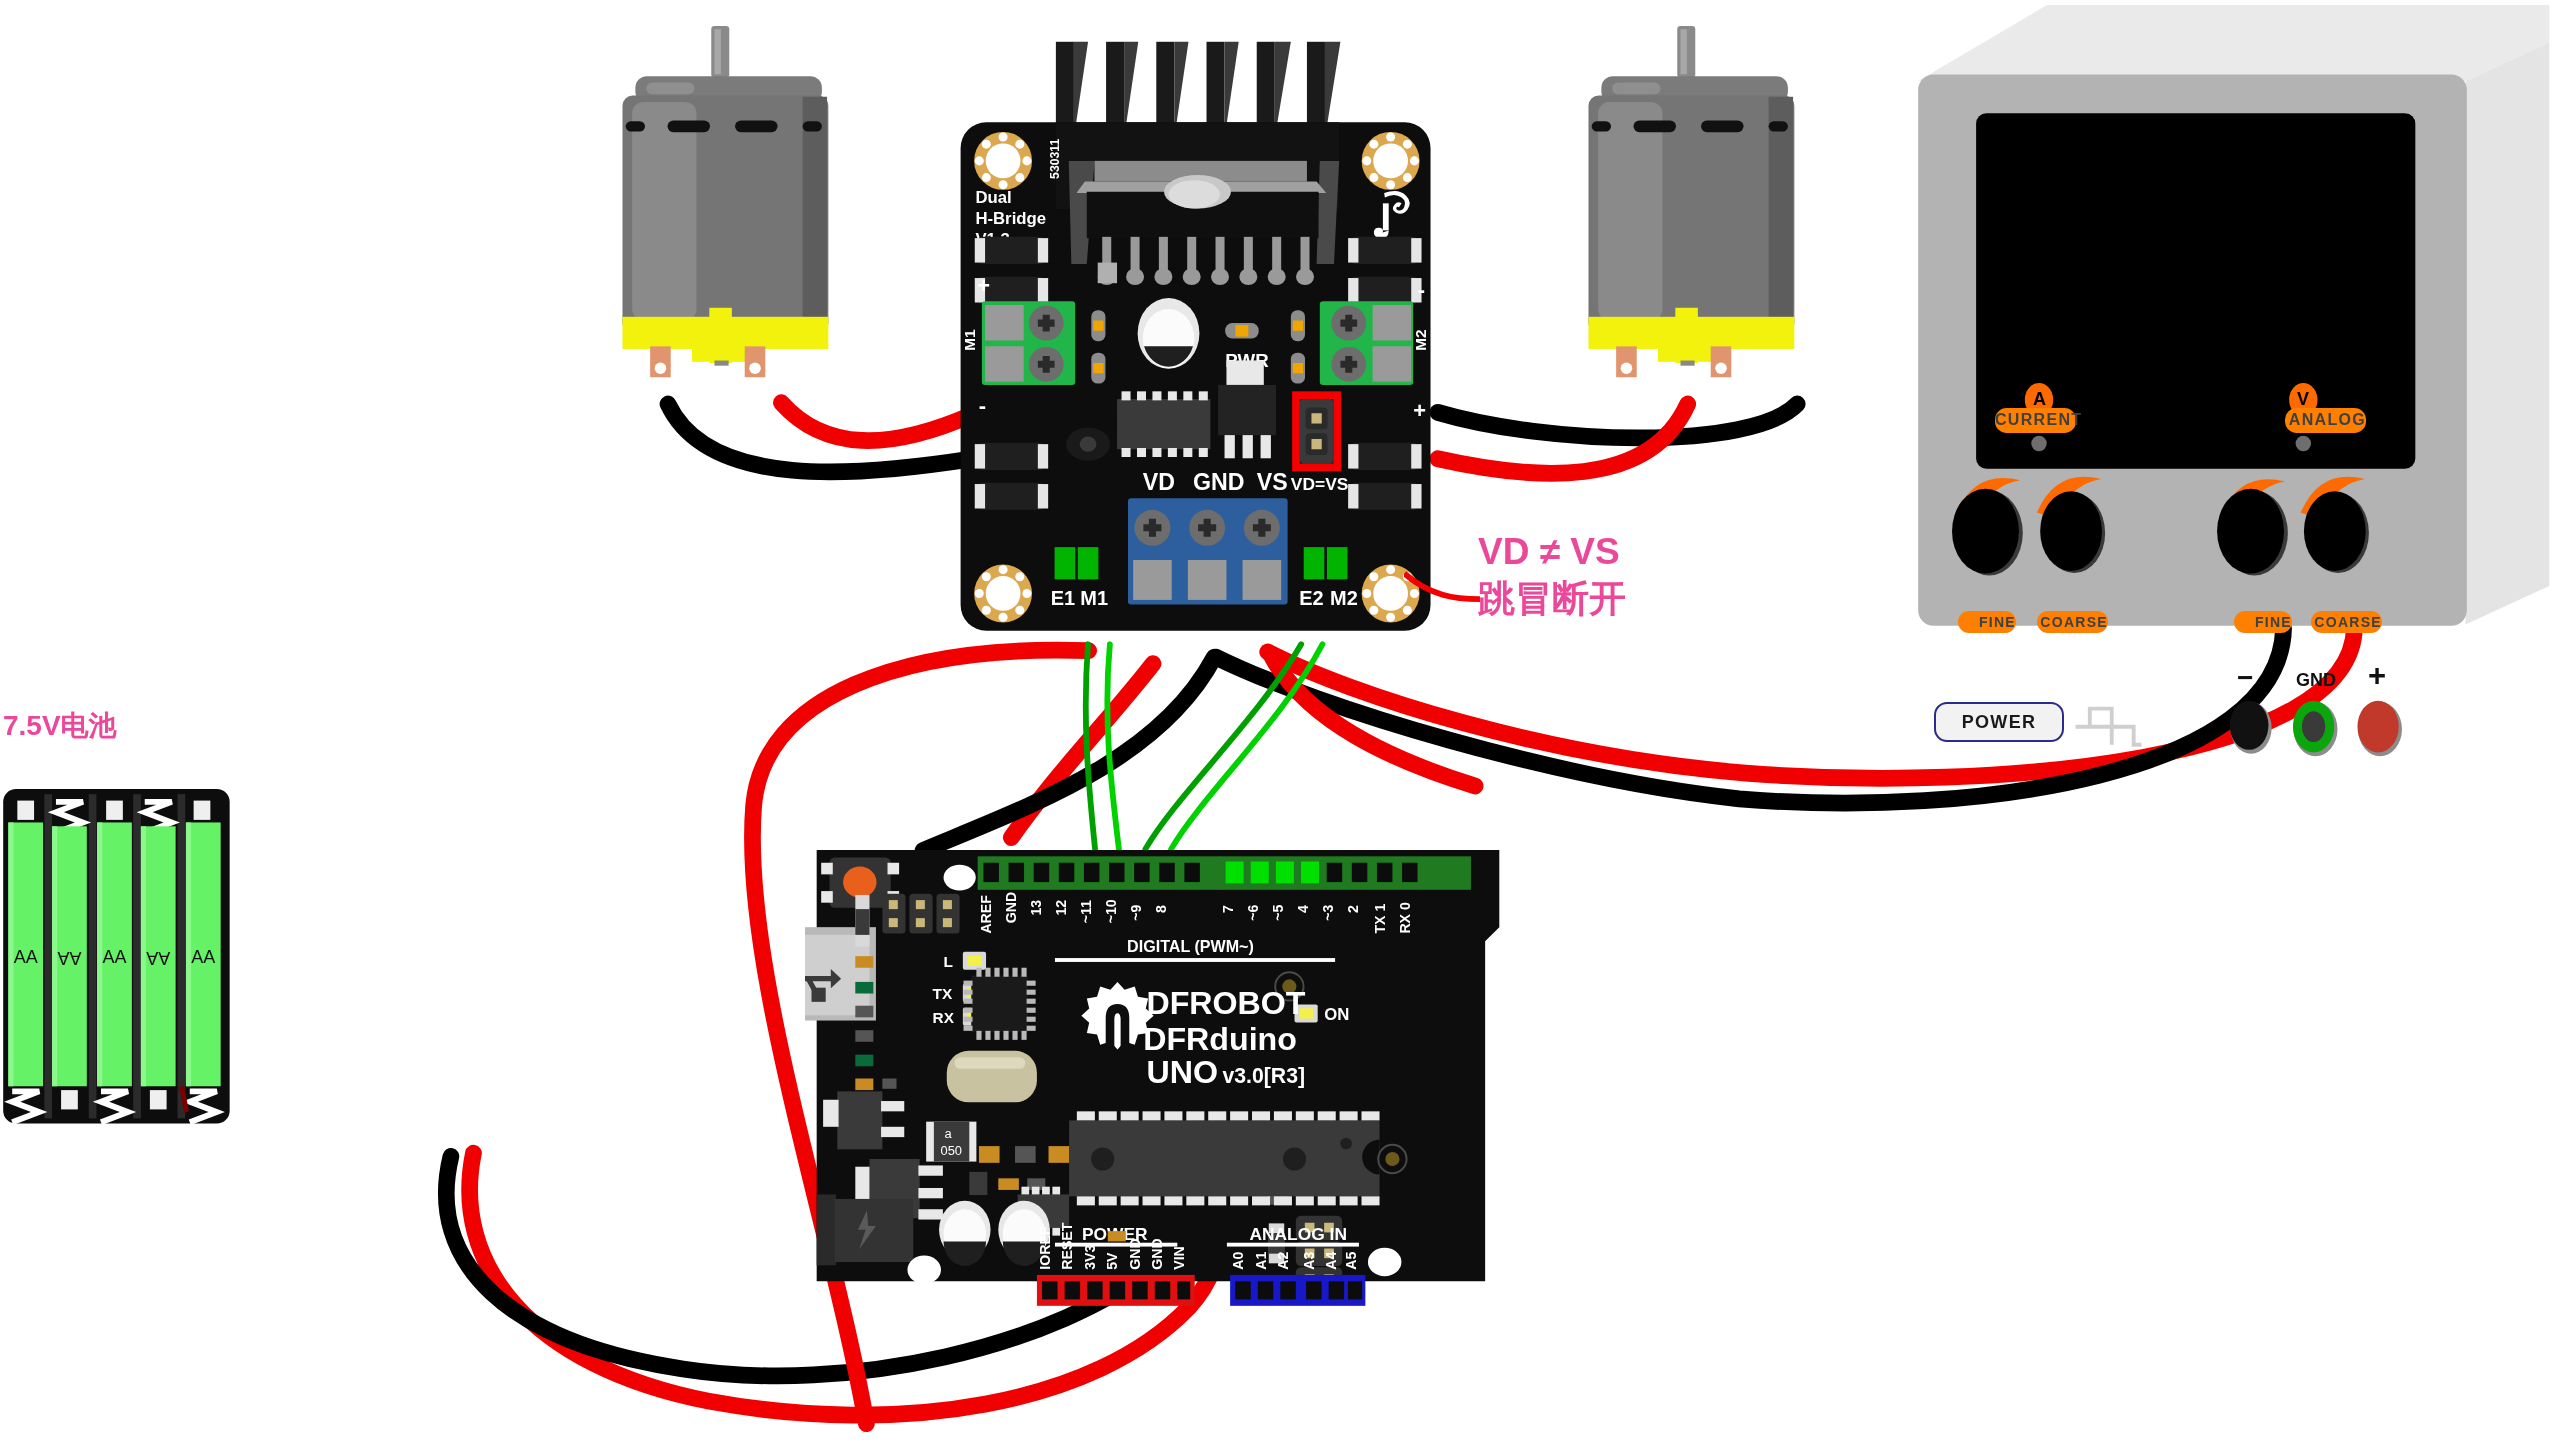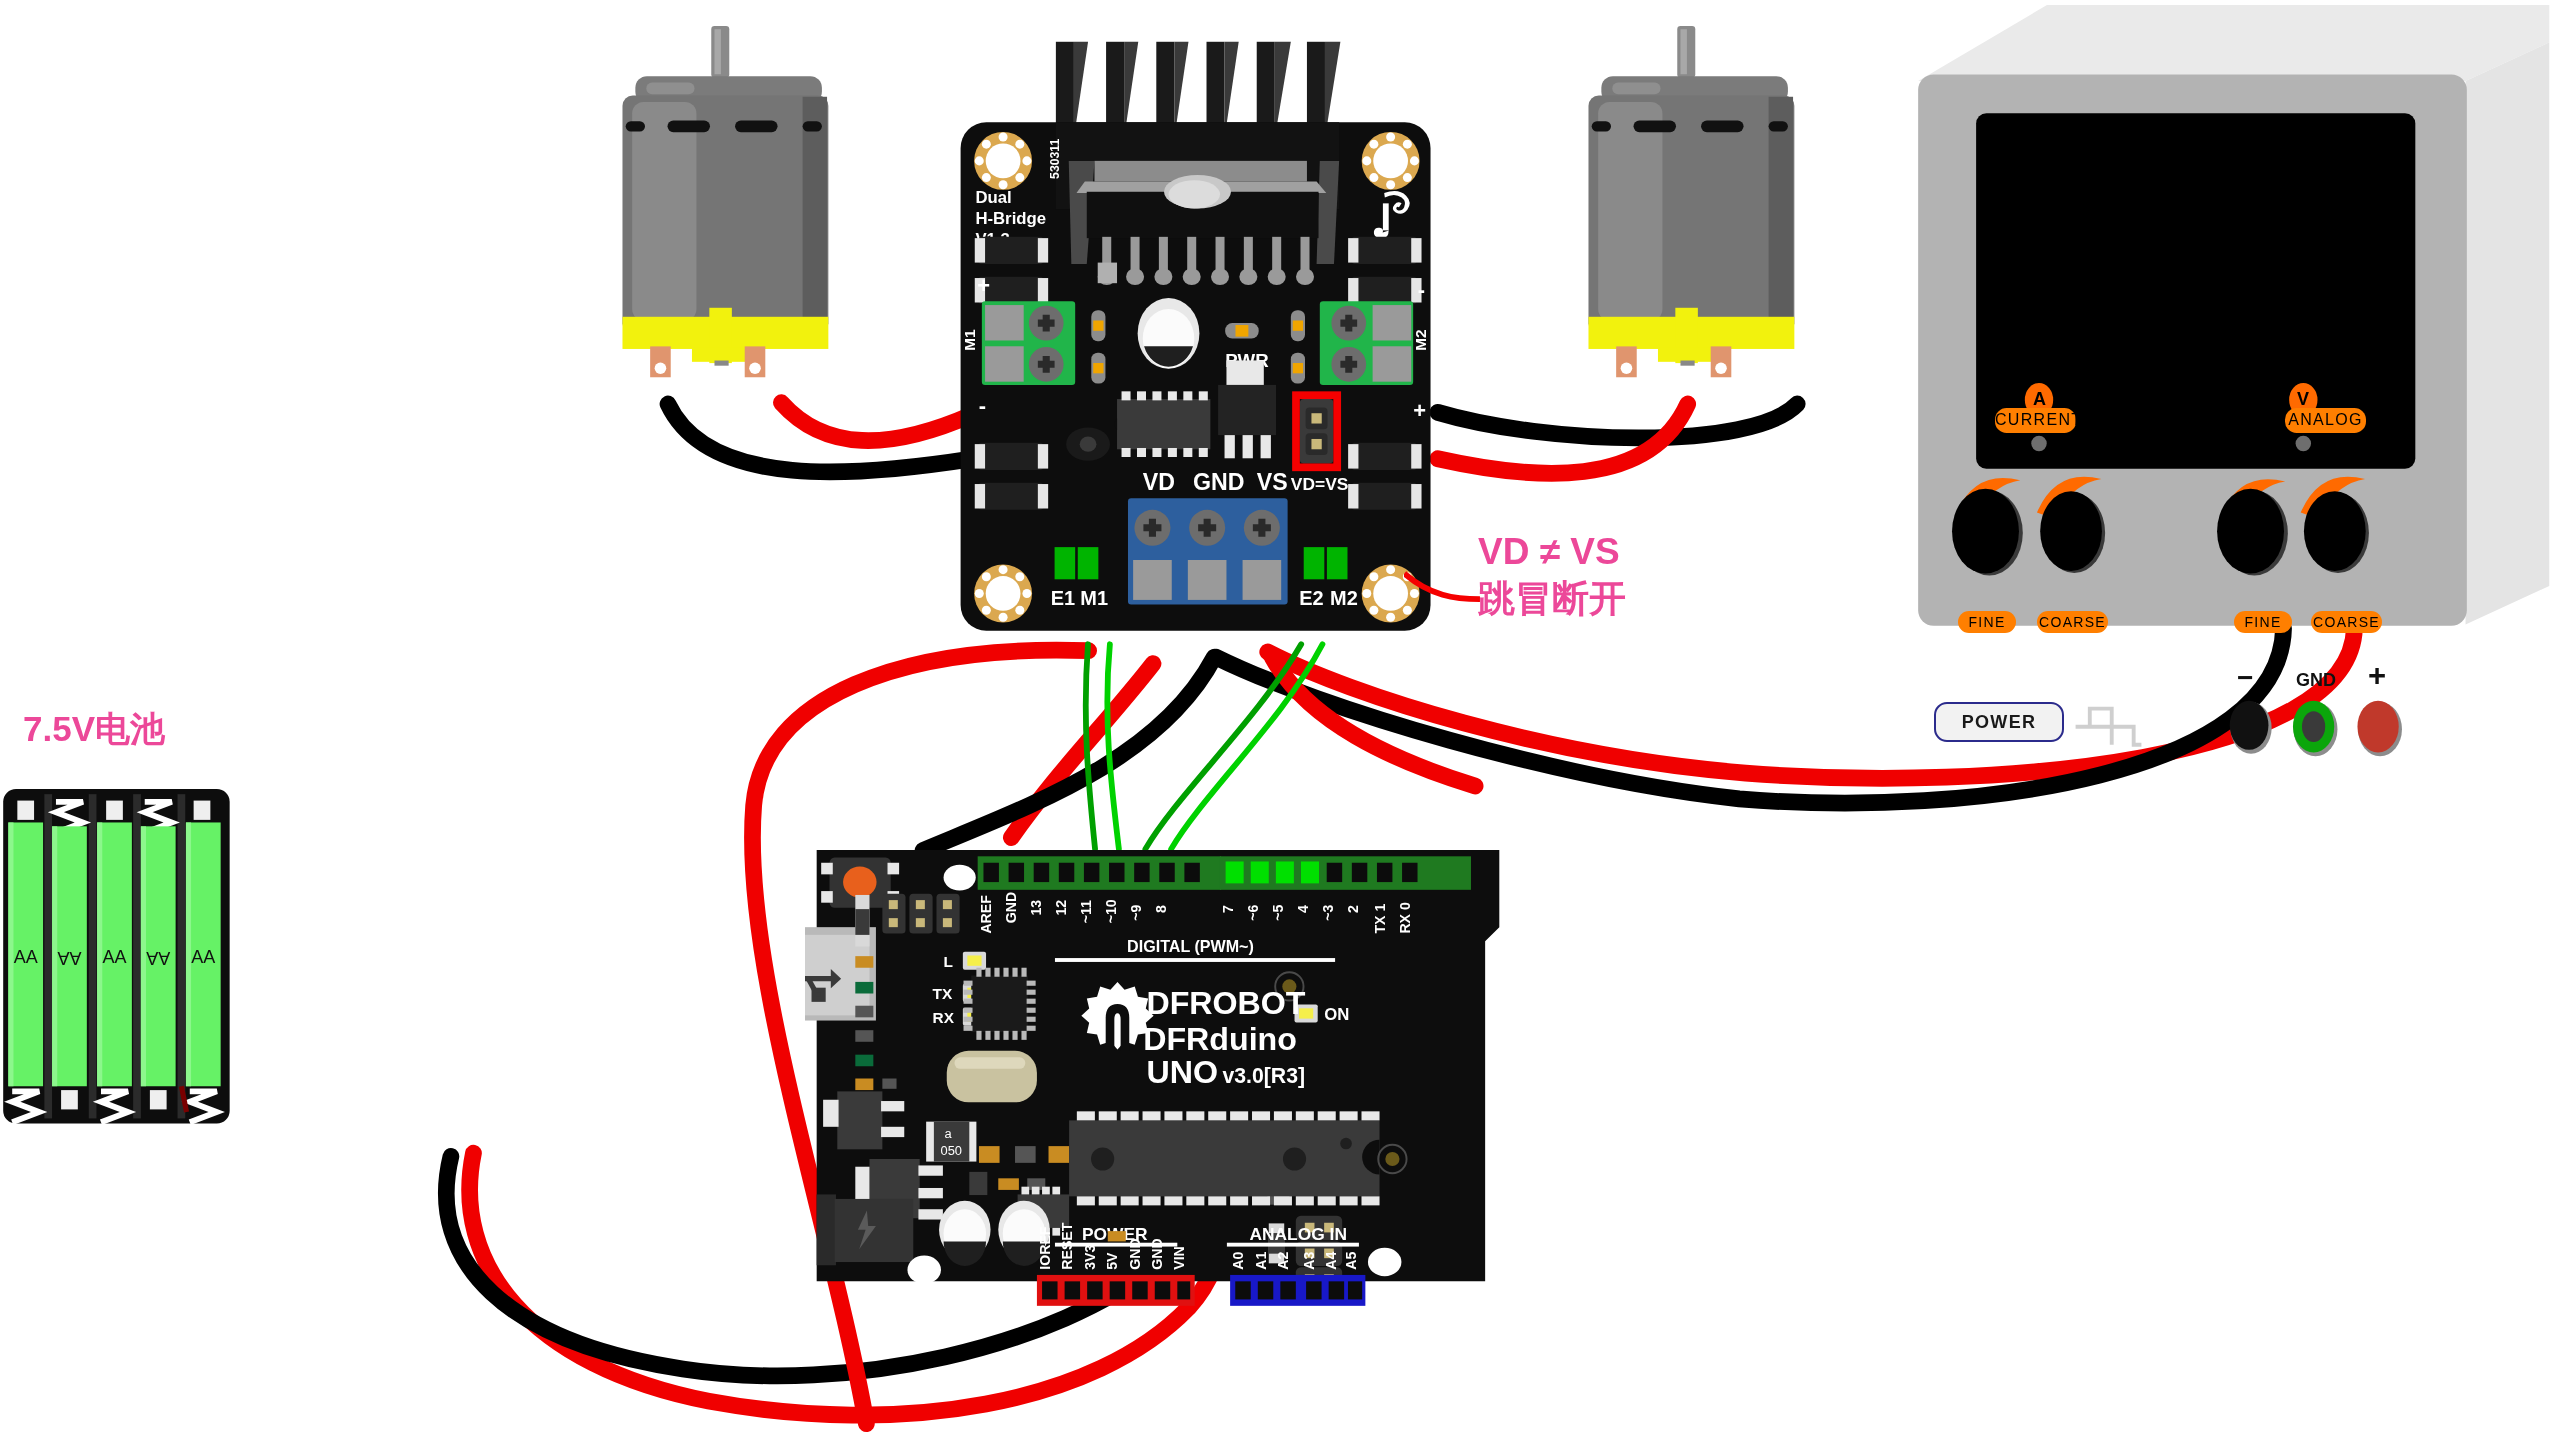--- a/index.html
+++ b/index.html
@@ -7,22 +7,22 @@
        font-family:"Liberation Sans",sans-serif;}
   .stage{position:absolute;left:0;top:0;width:2576px;height:1037px;}
   svg.layer{position:absolute;left:0;top:0;width:2576px;height:1447px;}
   .abs{position:absolute;}
   
   .wht{fill:#fff;font-family:"Liberation Sans",sans-serif;font-weight:bold;}
   .blk{fill:#000;font-family:"Liberation Sans",sans-serif;font-weight:bold;}
   .red-ann{color:#ec4899;font-weight:bold;font-family:"Liberation Sans",sans-serif;
            white-space:nowrap;line-height:1.05;}
   .seg{font-family:"DejaVu Sans Mono",monospace;color:#00a800;font-weight:bold;letter-spacing:1.3px;}
-  .pill{position:absolute;background:#ff7f00;border-radius:11.6px;color:#000000;
-        font-size:16px;font-weight:normal;letter-spacing:1.3px;text-align:center;
+  .pill{position:absolute;background:#ff7f00;border-radius:11.6px;color:#404040;
+        font-size:16px;font-weight:bold;letter-spacing:1.3px;text-align:right;
         font-family:"Liberation Sans",sans-serif;}
   .pwrbtn{position:absolute;background:#f2f2f2;border:2.6px solid #2b2b8c;border-radius:13px;
           color:#1a1a1a;font-weight:bold;font-size:18px;text-align:center;
           font-family:"Liberation Sans",sans-serif;letter-spacing:1.3px;}
 </style>
 </head>
 <body>
 
 <div class="stage">
 
@@ -714,21 +714,21 @@
     <g>
       <rect x="296" y="18" width="26" height="30" fill="#efefef"></rect>
       <rect x="284" y="52" width="54" height="410" fill="#66f266"></rect>
       <rect x="284" y="52" width="8" height="410" fill="#8cf78c"></rect>
       <path d="M290,470 l42,0 -42,16 42,16 -42,16" stroke="#fff" stroke-width="9" fill="none"></path>
       <text x="311" y="270" font-size="28" text-anchor="middle" fill="#111" font-family="Liberation Sans, sans-serif">AA</text>
     </g>
     <path d="M277,462 l8,40" stroke="#7a0000" stroke-width="8" fill="none"></path>
   </svg>
 
-  <div class="abs red-ann" style="left:23px;top:711px;font-size:35px;">7.5V电池</div>
+  <div class="abs red-ann" style="left:3px;top:711px;font-size:28px;">7.5V电池</div>
 
   <div class="abs red-ann" style="left:1478px;top:533px;font-size:37px;">VD ≠ VS</div>
   <div class="abs red-ann" style="left:1478px;top:580px;font-size:37px;">跳冒断开</div>
   <svg class="abs" style="left:1404px;top:535px;" width="116" height="77" viewBox="0 0 180 120">
     <path d="M0,60 C40,95 80,100 118,100" stroke="#f50000" stroke-width="9" fill="none"></path>
   </svg>
 
   <div class="abs" style="left:1900px;top:5.2px;width:670px;height:644px;">
 
     <svg class="abs" style="left:0;top:0;" width="670" height="644" viewBox="0 0 1040 1000">

